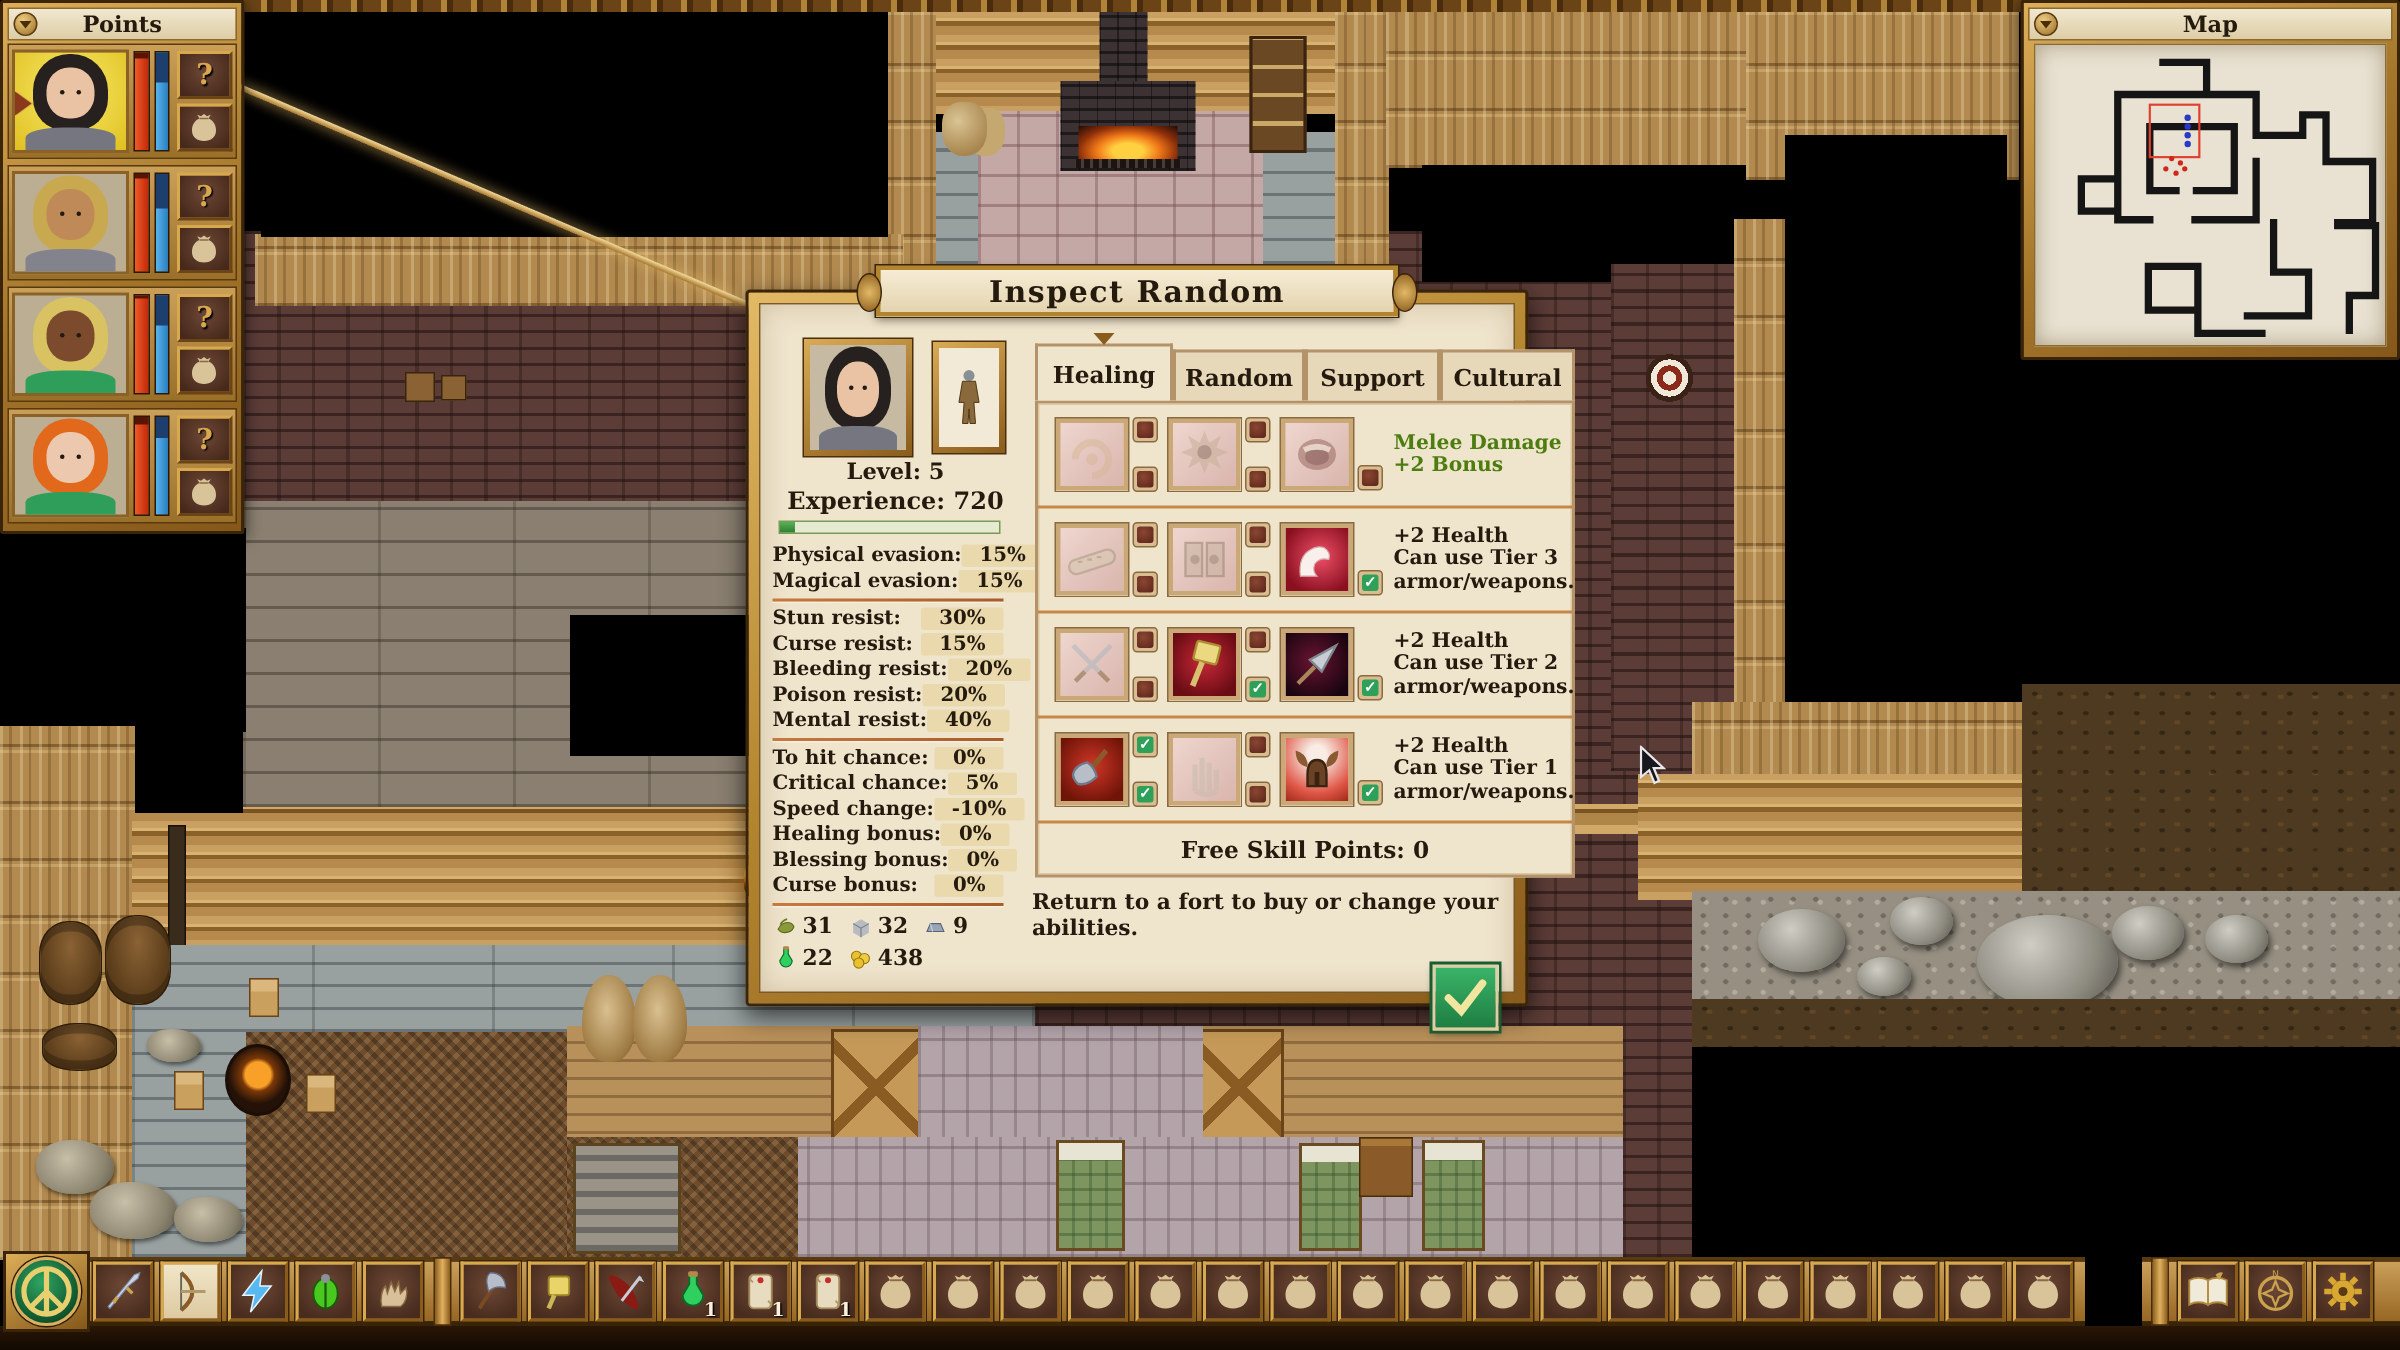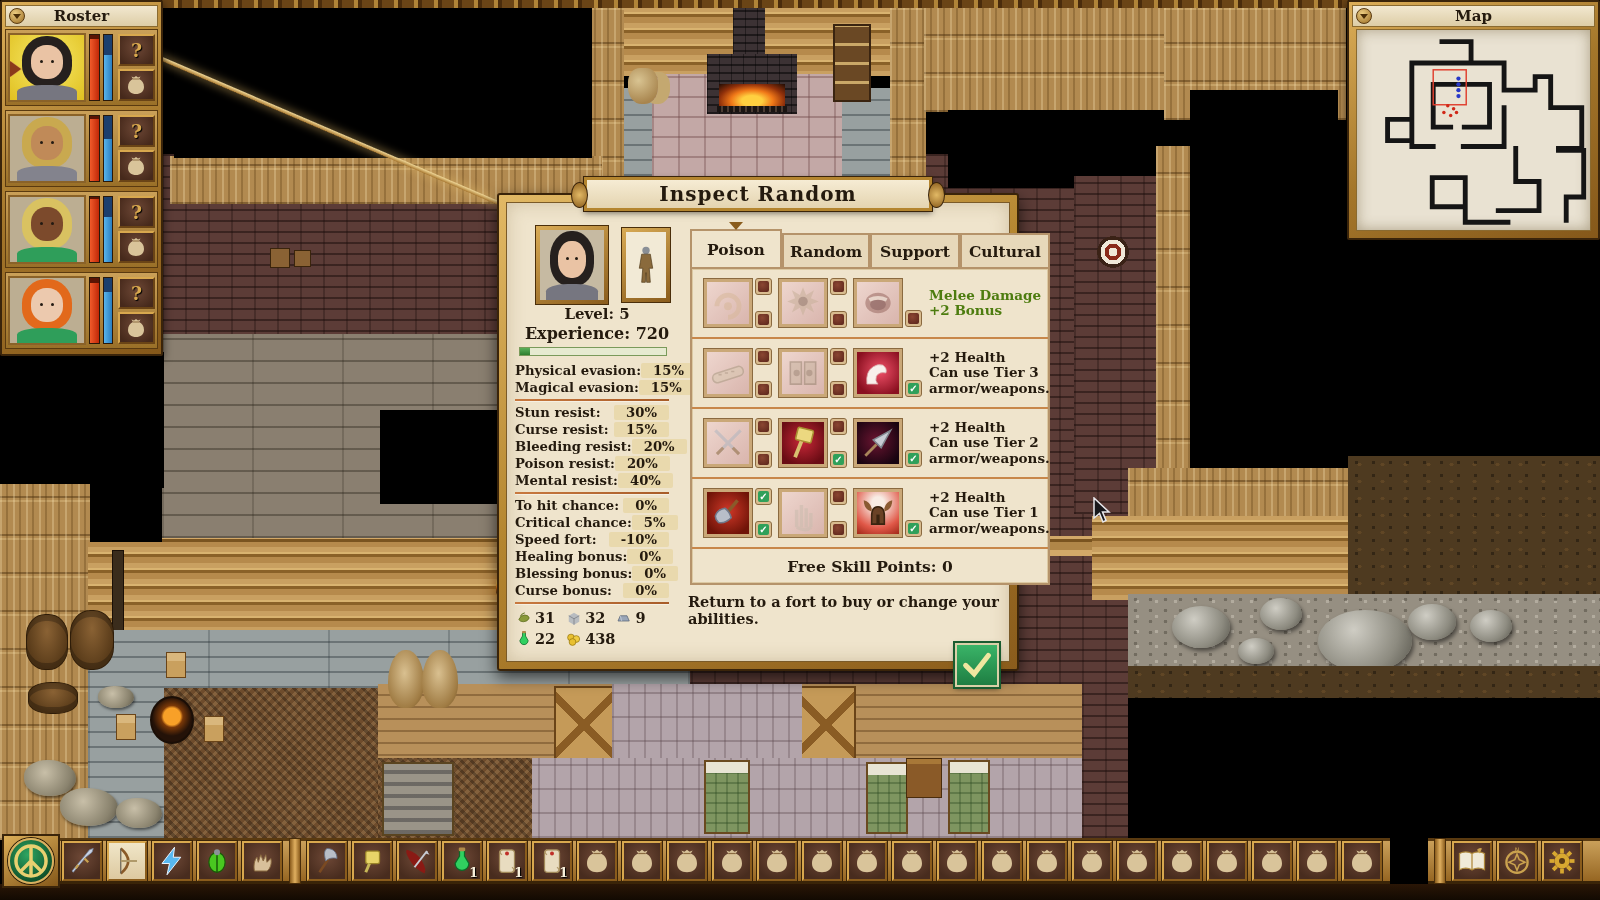--- a/index.html
+++ b/index.html
@@ -227,21 +227,21 @@
       <div class="abs fog" style="left: 1128px; top: 698px; width: 472px; height: 140px;"></div>
       <div class="abs trim" style="left: 162px; top: 0px; width: 1186px; height: 8px;"></div>
     </div>
   <div id="beam"></div>
 
   <div class="panel" id="roster">
     <div class="phead">
       <button class="phbtn">
           <i></i>
         </button>
-      <span>Roster</span>
+      <span>Points</span>
     </div>
     <div id="roster-list">
         <div class="member">
           <div class="portrait sel">
             <span class="selmark"></span>
             <div class="face">
               <i class="hair" style="background:#26201e"></i>
               <i class="head" style="background:#eac3a4"></i>
               <i class="eye" style="left:40%"></i>
               <i class="eye" style="left:55%"></i>
@@ -451,21 +451,21 @@
         <div class="sdiv"></div>
         <div class="stat">
           <span class="lab">To hit chance:</span>
           <span class="val">0%</span>
         </div>
         <div class="stat">
           <span class="lab">Critical chance:</span>
           <span class="val">5%</span>
         </div>
         <div class="stat">
-          <span class="lab">Speed fort:</span>
+          <span class="lab">Speed change:</span>
           <span class="val">-10%</span>
         </div>
         <div class="stat">
           <span class="lab">Healing bonus:</span>
           <span class="val">0%</span>
         </div>
         <div class="stat">
           <span class="lab">Blessing bonus:</span>
           <span class="val">0%</span>
         </div>
@@ -521,21 +521,21 @@
                 <circle cx="10" cy="16" r="4.5" fill="#e8c030" stroke="#9a7a10"></circle>
               </svg>
             </span>
             <span>438</span>
           </span>
         </div>
       </div>
     <div class="tabs" id="tabs">
         <button class="tab active" style="width: 92px;">
           <span class="tabptr"></span>
-          <span>Poison</span>
+          <span>Healing</span>
         </button>
         <button class="tab" style="width: 88px;">
           <span>Random</span>
         </button>
         <button class="tab" style="width: 90px;">
           <span>Support</span>
         </button>
         <button class="tab" style="width: 90px;">
           <span>Cultural</span>
         </button>

